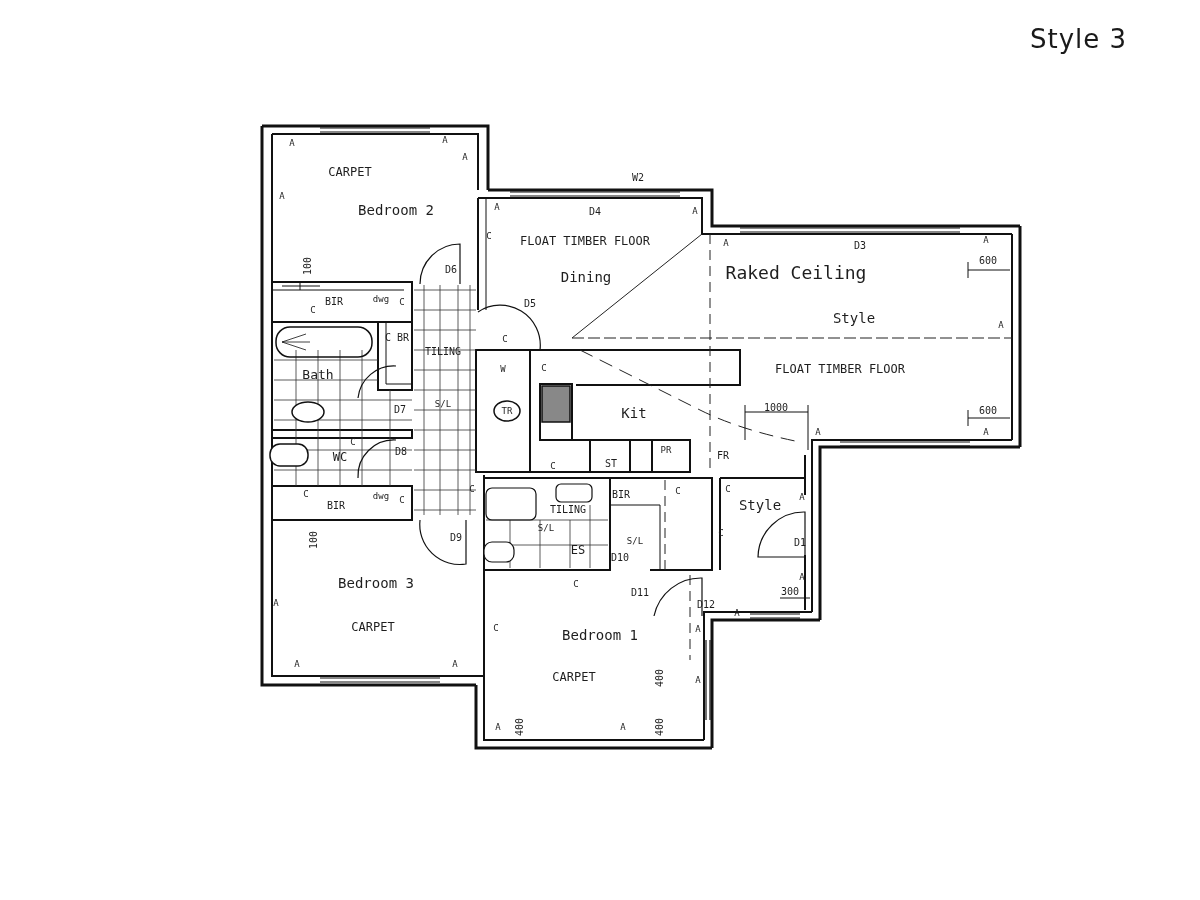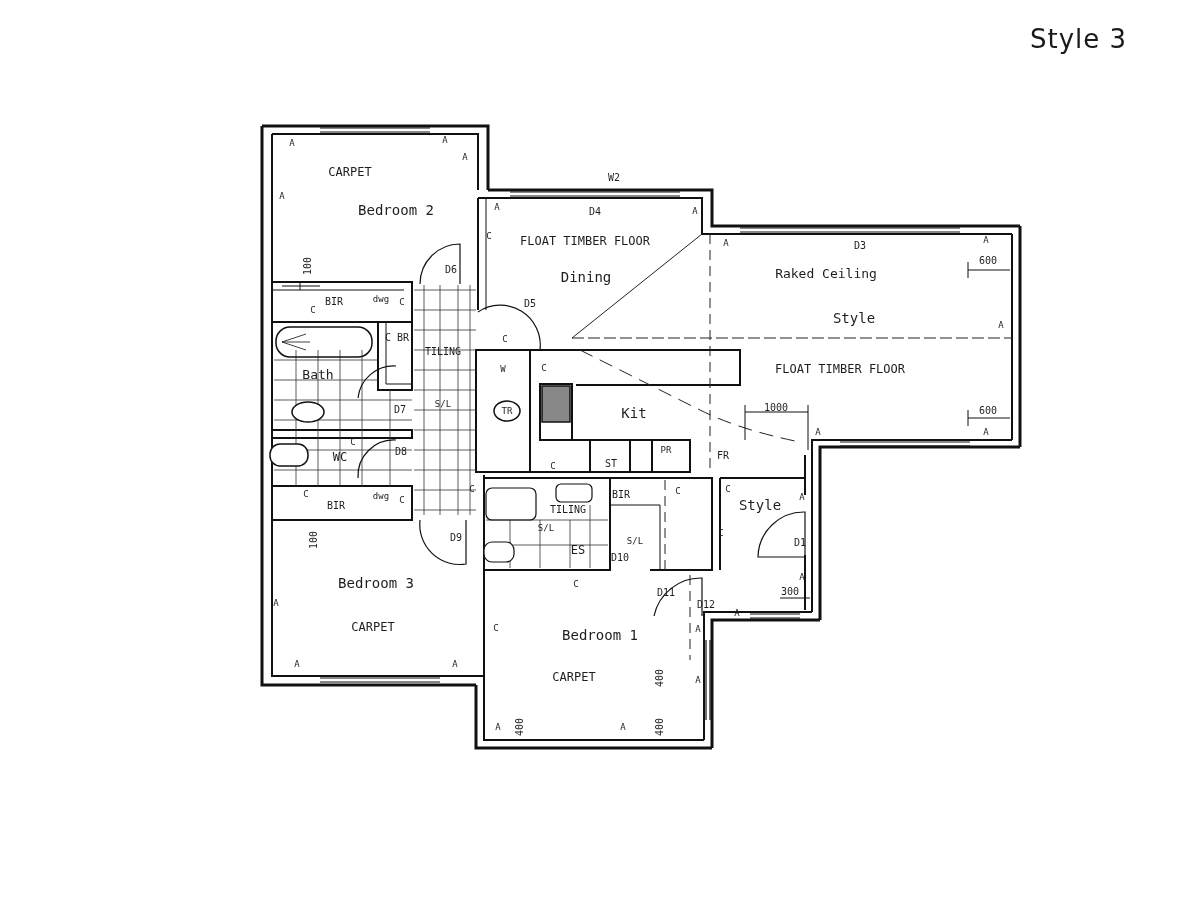--- a/index.html
+++ b/index.html
@@ -136,29 +136,29 @@
     <path d="M968 270 H1010 M968 262 V278"></path>
     <path d="M968 418 H1010 M968 410 V426"></path>
     <path d="M282 286 H320 M300 282 V290"></path>
     <path d="M780 598 H810"></path>
   </g>
 </svg>
 
 <div class="lbl room" style="left:350px;top:172px;font-size:12px">CARPET</div>
 <div class="lbl room" style="left:396px;top:210px">Bedroom 2</div>
 
-<div class="lbl small" style="left:614px;top:178px">W2</div>
+<div class="lbl small" style="left:638px;top:178px">W2</div>
 <div class="lbl small" style="left:595px;top:212px">D4</div>
 <div class="lbl room" style="left:585px;top:241px;font-size:12px">FLOAT TIMBER FLOOR</div>
 <div class="lbl room" style="left:586px;top:277px">Dining</div>
 <div class="lbl small" style="left:530px;top:304px">D5</div>
 <div class="lbl small" style="left:451px;top:270px">D6</div>
 
 <div class="lbl small" style="left:860px;top:246px">D3</div>
-<div class="lbl room" style="left:826px;top:273px;font-size:13px">Raked Ceiling</div>
+<div class="lbl room" style="left:796px;top:273px;font-size:18px">Raked Ceiling</div>
 <div class="lbl room" style="left:854px;top:318px">Style</div>
 <div class="lbl room" style="left:840px;top:369px;font-size:12px">FLOAT TIMBER FLOOR</div>
 <div class="lbl small" style="left:988px;top:261px">600</div>
 <div class="lbl small" style="left:988px;top:411px">600</div>
 <div class="lbl small" style="left:776px;top:408px">1000</div>
 
 <div class="lbl room" style="left:634px;top:413px">Kit</div>
 <div class="lbl tiny" style="left:503px;top:369px">W</div>
 <div class="lbl tiny" style="left:507px;top:411px">TR</div>
 <div class="lbl small" style="left:611px;top:464px">ST</div>
@@ -187,21 +187,21 @@
 
 <div class="lbl room" style="left:376px;top:583px">Bedroom 3</div>
 <div class="lbl room" style="left:373px;top:627px;font-size:12px">CARPET</div>
 
 <div class="lbl small" style="left:568px;top:510px">TILING</div>
 <div class="lbl tiny" style="left:546px;top:528px">S/L</div>
 <div class="lbl room" style="left:578px;top:550px;font-size:12px">ES</div>
 <div class="lbl small" style="left:621px;top:495px">BIR</div>
 <div class="lbl tiny" style="left:635px;top:541px">S/L</div>
 <div class="lbl small" style="left:620px;top:558px">D10</div>
-<div class="lbl small" style="left:666px;top:593px">D11</div>
+<div class="lbl small" style="left:640px;top:593px">D11</div>
 <div class="lbl small" style="left:706px;top:605px">D12</div>
 
 <div class="lbl room" style="left:600px;top:635px">Bedroom 1</div>
 <div class="lbl room" style="left:574px;top:677px;font-size:12px">CARPET</div>
 <div class="lbl small rot" style="left:660px;top:678px">400</div>
 <div class="lbl small rot" style="left:660px;top:727px">400</div>
 <div class="lbl small rot" style="left:520px;top:727px">400</div>
 
 <div class="lbl tiny" style="left:292px;top:143px">A</div>
 <div class="lbl tiny" style="left:445px;top:140px">A</div>

